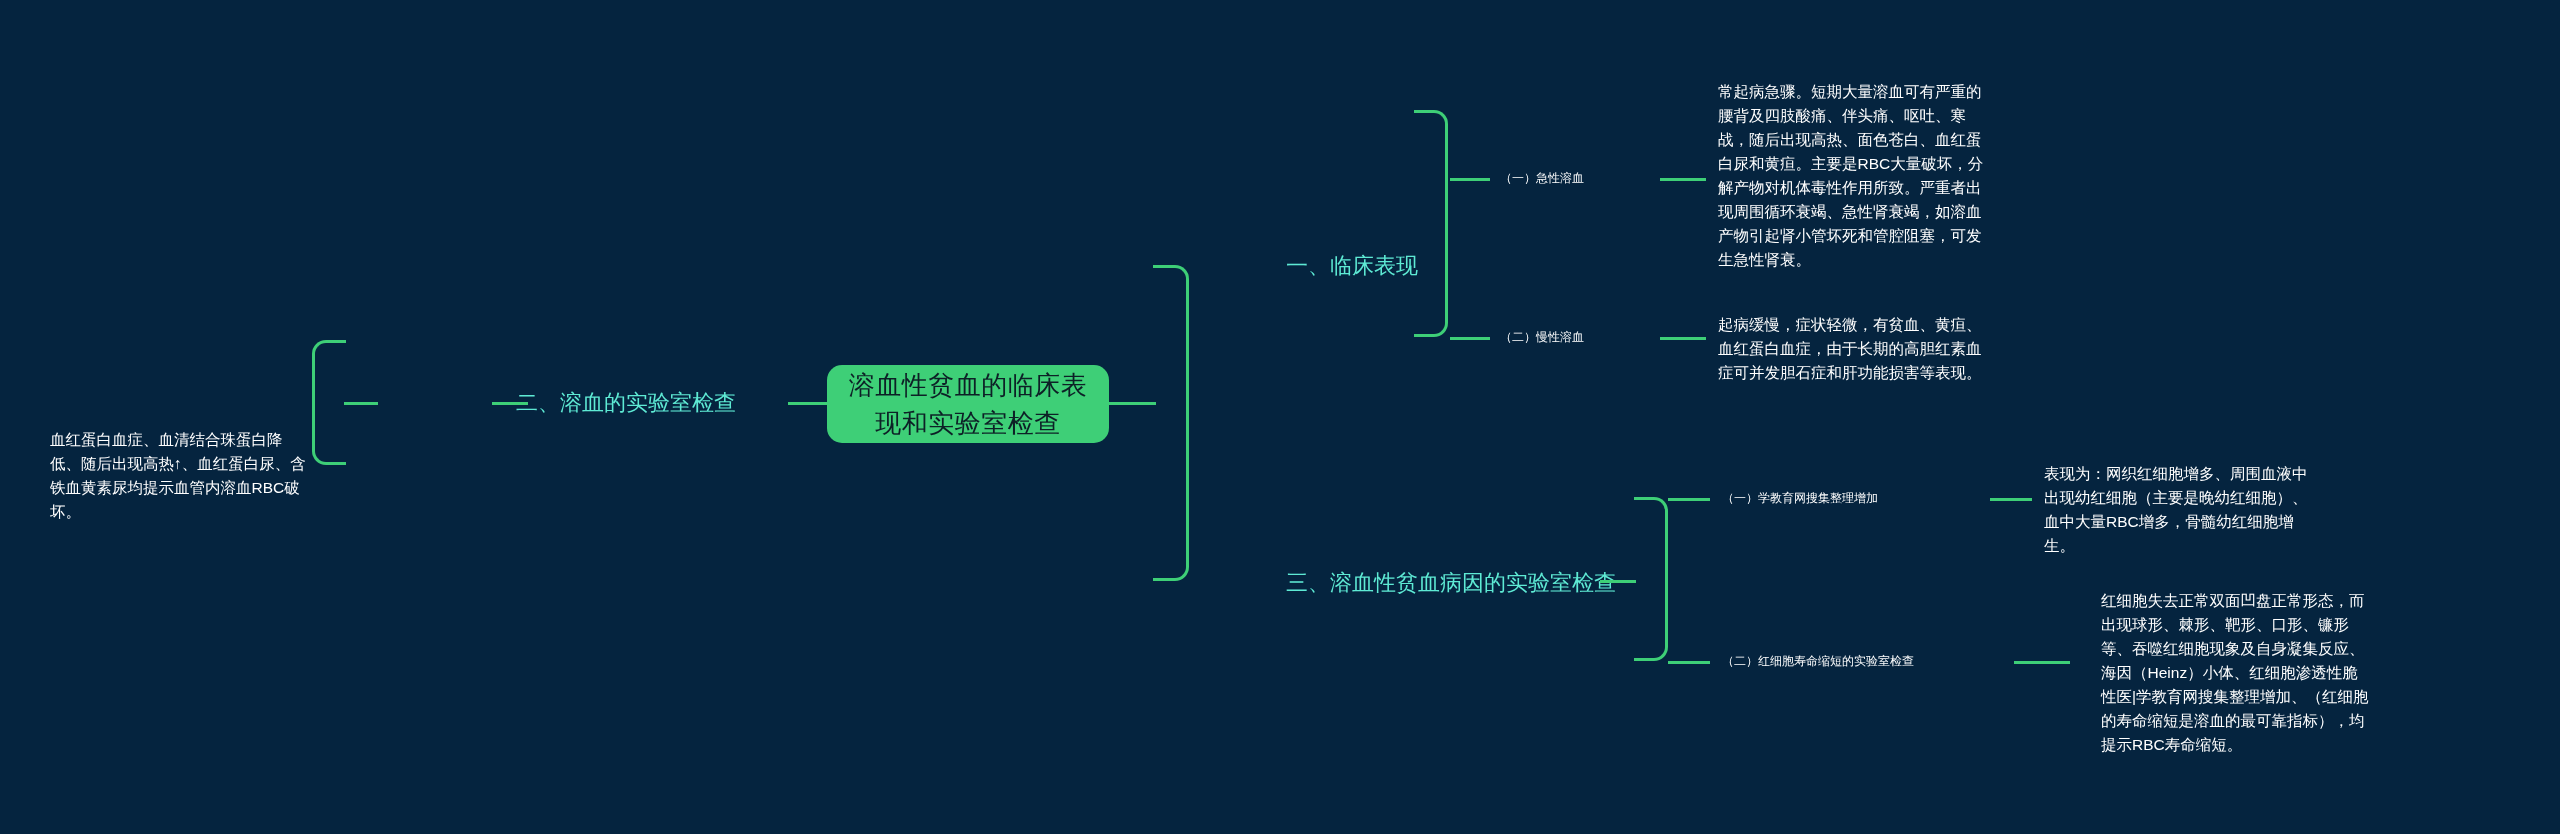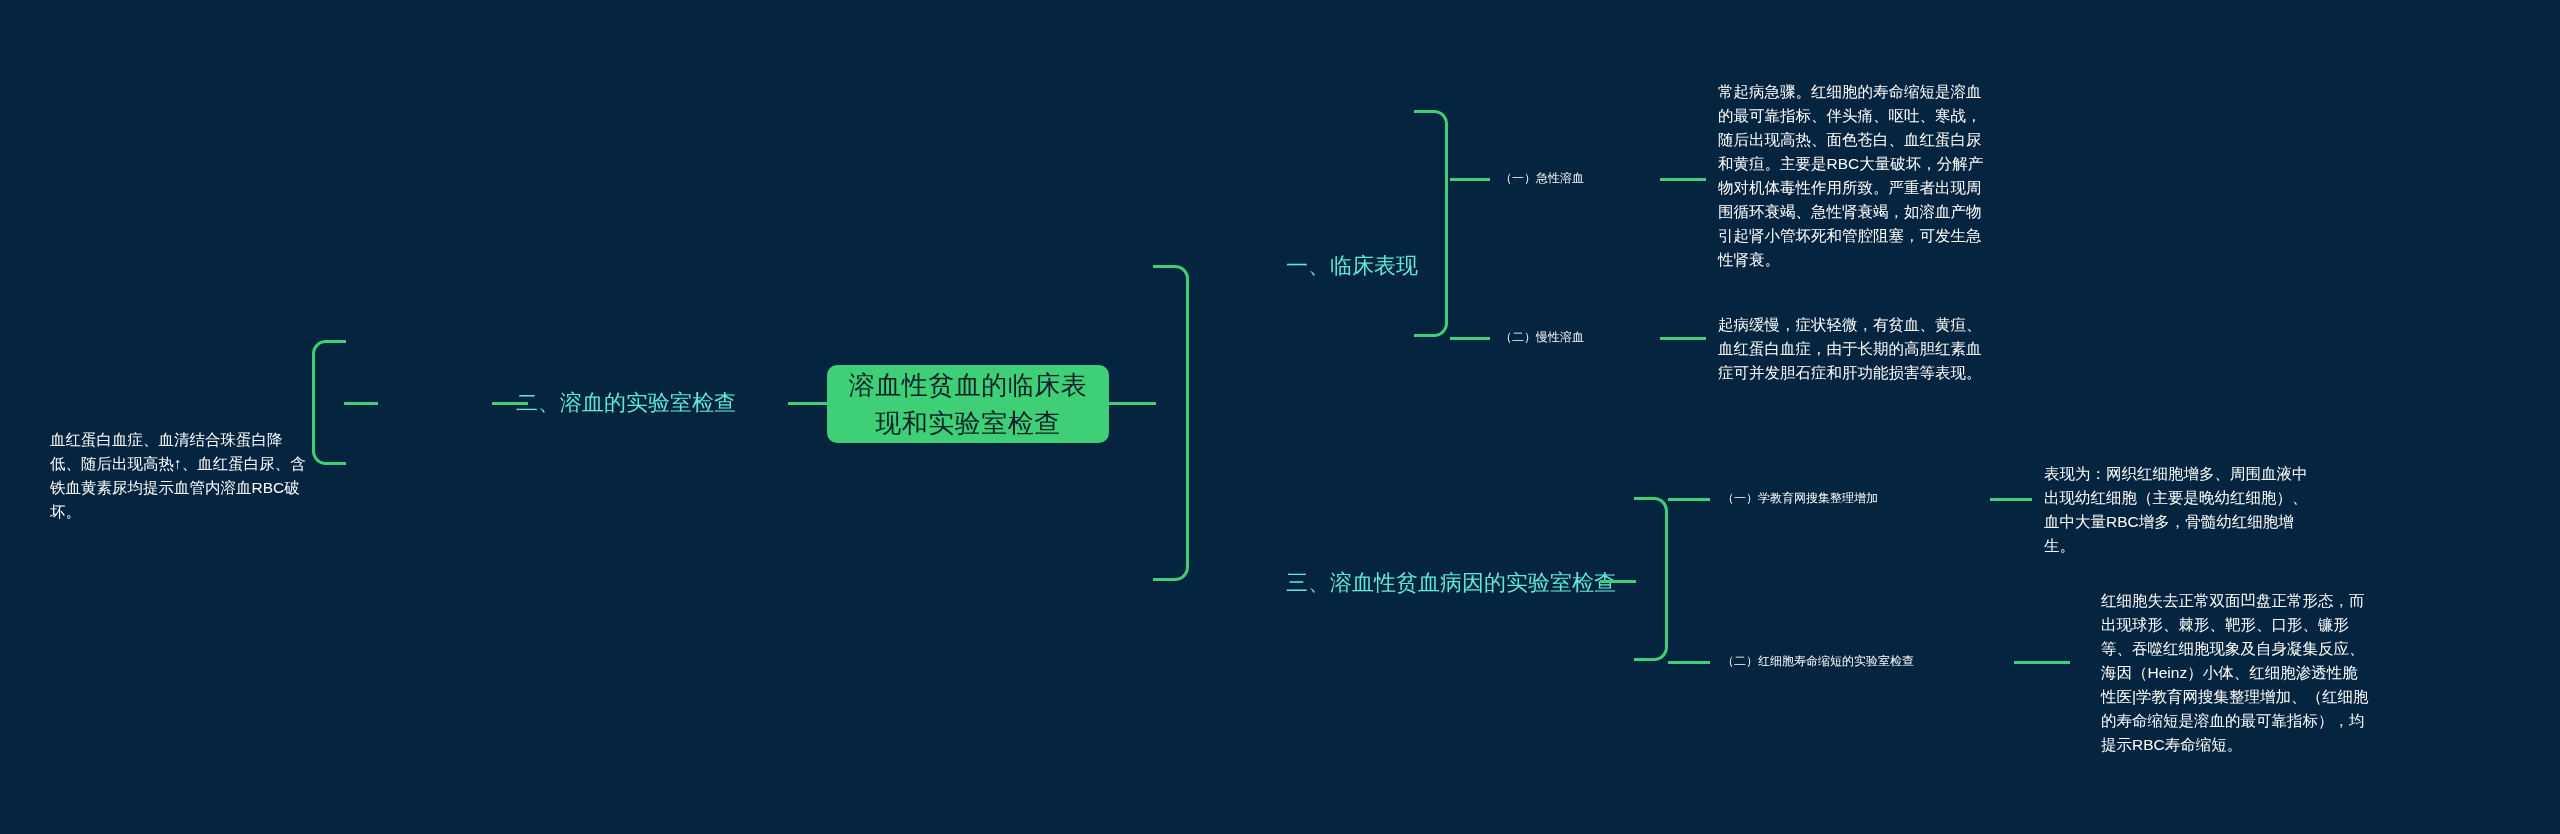--- a/index.html
+++ b/index.html
@@ -54,21 +54,21 @@
     font-size: 15.5px;
     line-height: 24px;
     text-align: left;
   }
 </style>
 </head>
 <body>
 
 <div id="canvas">
 
-  <div class="root" style="left:827px; top:365px; width:282px; height:78px;">
+  <div class="root" style="left:827px; top:365px; width:282px; height:78px;border-radius:15px;">
     <span>溶血性贫血的临床表现和实验室检查</span>
   </div>
 
   <div class="ln hz" style="left:788px; top:402px; width:42px;"></div>
 
   <div class="branch" style="left:516px; top:388px;">
     <span>二、溶血的实验室检查</span>
   </div>
 
   <div class="ln hz" style="left:492px; top:402px; width:36px;"></div>
@@ -105,21 +105,21 @@
   <div class="elbow" style="left:1414px; top:264px; width:34px; height:73px;
               border-right-width:3px; border-bottom-width:3px;
               border-bottom-right-radius:14px;"></div>
 
   <div class="sub" style="left:1500px; top:166px;">
     <span>（一）急性溶血</span>
   </div>
   <div class="ln hz" style="left:1450px; top:178px; width:40px;"></div>
   <div class="ln hz" style="left:1660px; top:178px; width:46px;"></div>
   <div class="leaf" style="left:1718px; top:80px; width:270px;">
-    <span>常起病急骤。红细胞的寿命缩短是溶血的最可靠指标、伴头痛、呕吐、寒战，随后出现高热、面色苍白、血红蛋白尿和黄疸。主要是RBC大量破坏，分解产物对机体毒性作用所致。严重者出现周围循环衰竭、急性肾衰竭，如溶血产物引起肾小管坏死和管腔阻塞，可发生急性肾衰。</span>
+    <span>常起病急骤。短期大量溶血可有严重的腰背及四肢酸痛、伴头痛、呕吐、寒战，随后出现高热、面色苍白、血红蛋白尿和黄疸。主要是RBC大量破坏，分解产物对机体毒性作用所致。严重者出现周围循环衰竭、急性肾衰竭，如溶血产物引起肾小管坏死和管腔阻塞，可发生急性肾衰。</span>
   </div>
 
   <div class="sub" style="left:1500px; top:325px;">
     <span>（二）慢性溶血</span>
   </div>
   <div class="ln hz" style="left:1450px; top:337px; width:40px;"></div>
   <div class="ln hz" style="left:1660px; top:337px; width:46px;"></div>
   <div class="leaf" style="left:1718px; top:313px; width:270px;">
     <span>起病缓慢，症状轻微，有贫血、黄疸、血红蛋白血症，由于长期的高胆红素血症可并发胆石症和肝功能损害等表现。</span>
   </div>

